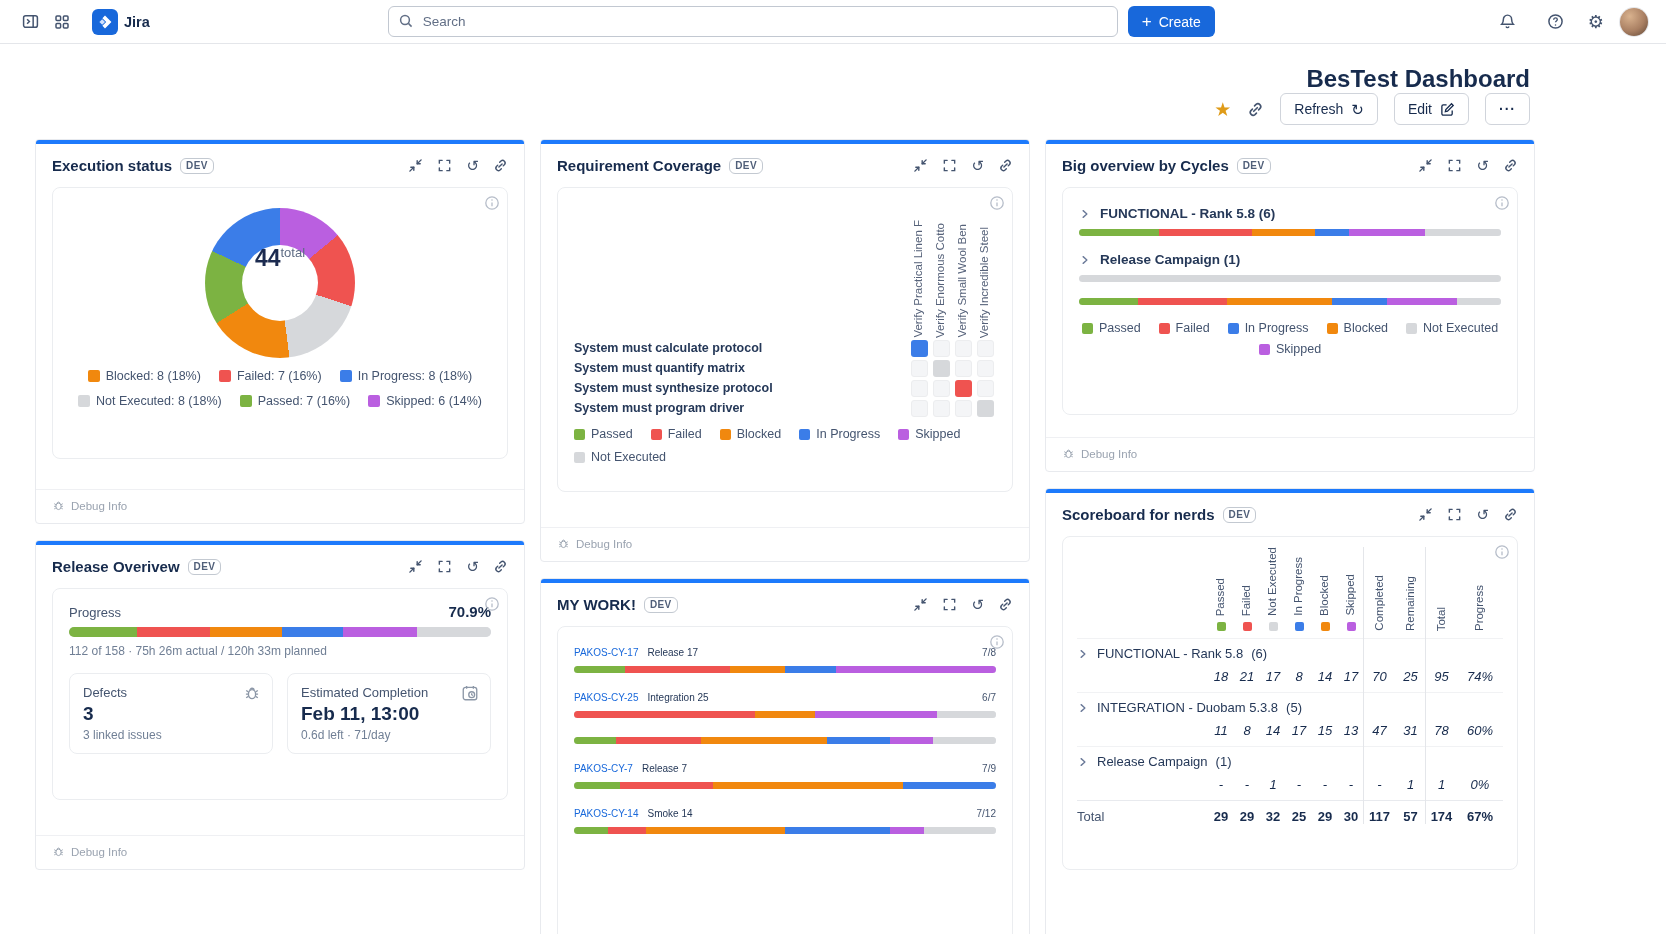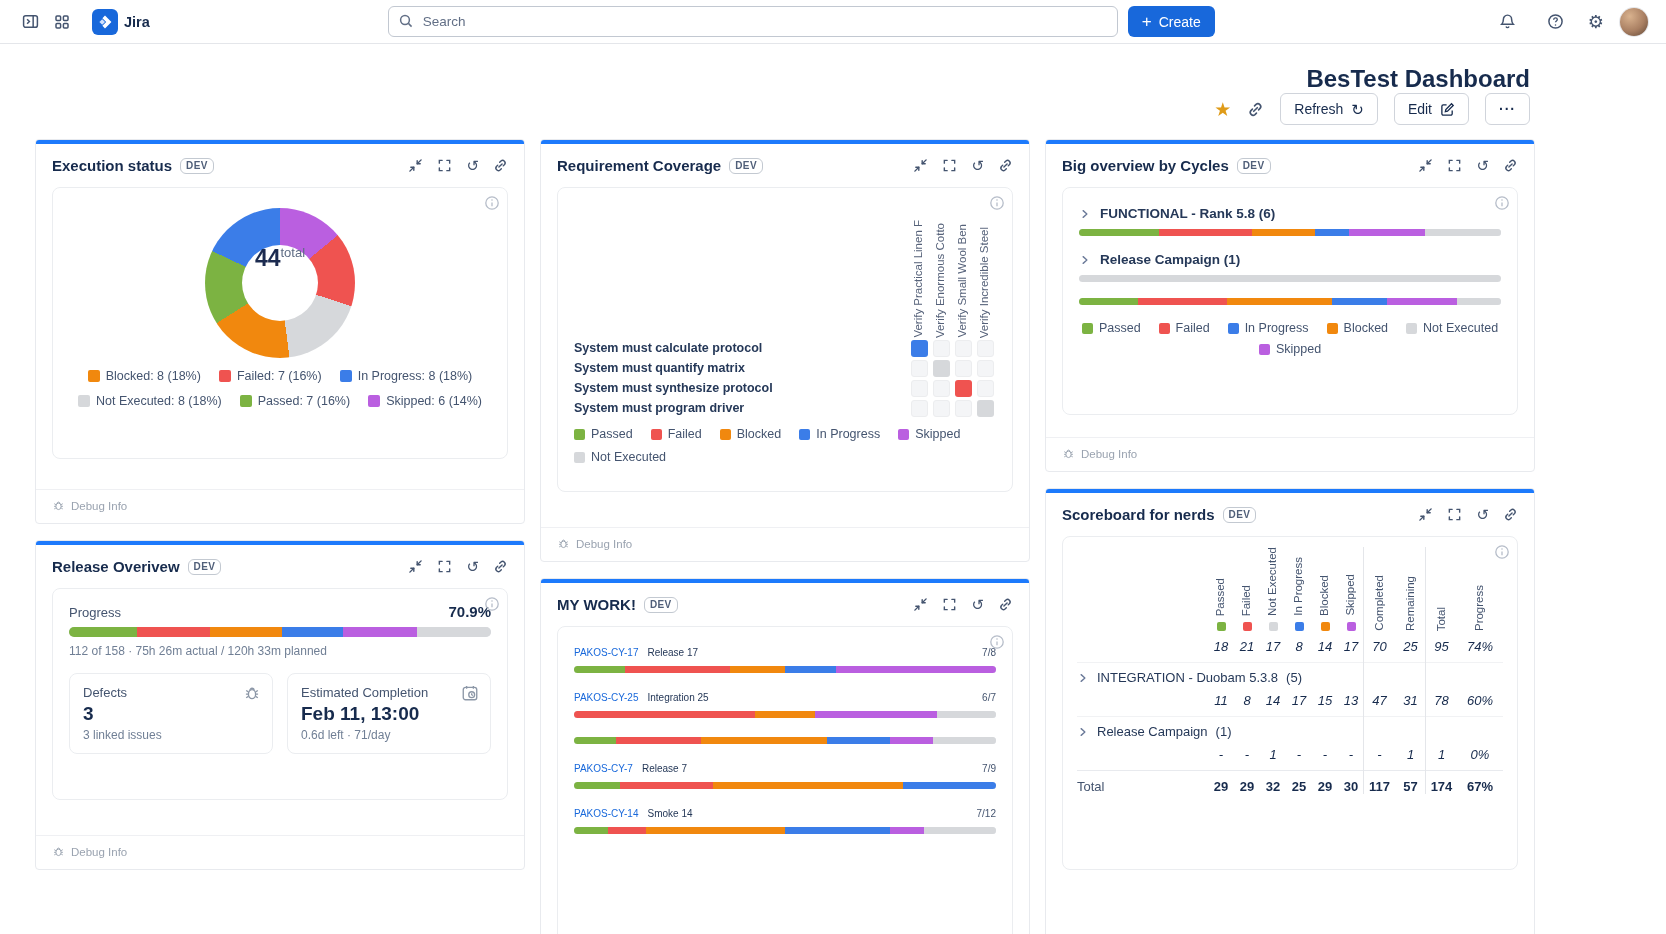--- a/index.html
+++ b/index.html
@@ -886,20 +886,29 @@
               <div class="sb-colcell">
                 <span class="sb-collabel">Remaining</span>
               </div>
               <div class="sb-colcell">
                 <span class="sb-collabel">Total</span>
               </div>
               <div class="sb-colcell">
                 <span class="sb-collabel">Progress</span>
               </div>
             </div>
+            <div class="sb-namerow">
+              <span class="chev">
+                <svg width="12" height="12" viewBox="0 0 16 16" fill="none" stroke="currentColor" stroke-width="1.8" stroke-linecap="round" stroke-linejoin="round">
+                  <polyline points="5.5,3.5 10.5,8 5.5,12.5"></polyline>
+                </svg>
+              </span>
+              <span>FUNCTIONAL - Rank 5.8</span>
+              <span class="sb-count">(6)</span>
+            </div>
             <div class="sb-valrow">
               <span></span>
               <span>18</span>
               <span>21</span>
               <span>17</span>
               <span>8</span>
               <span>14</span>
               <span>17</span>
               <span>70</span>
               <span>25</span>

